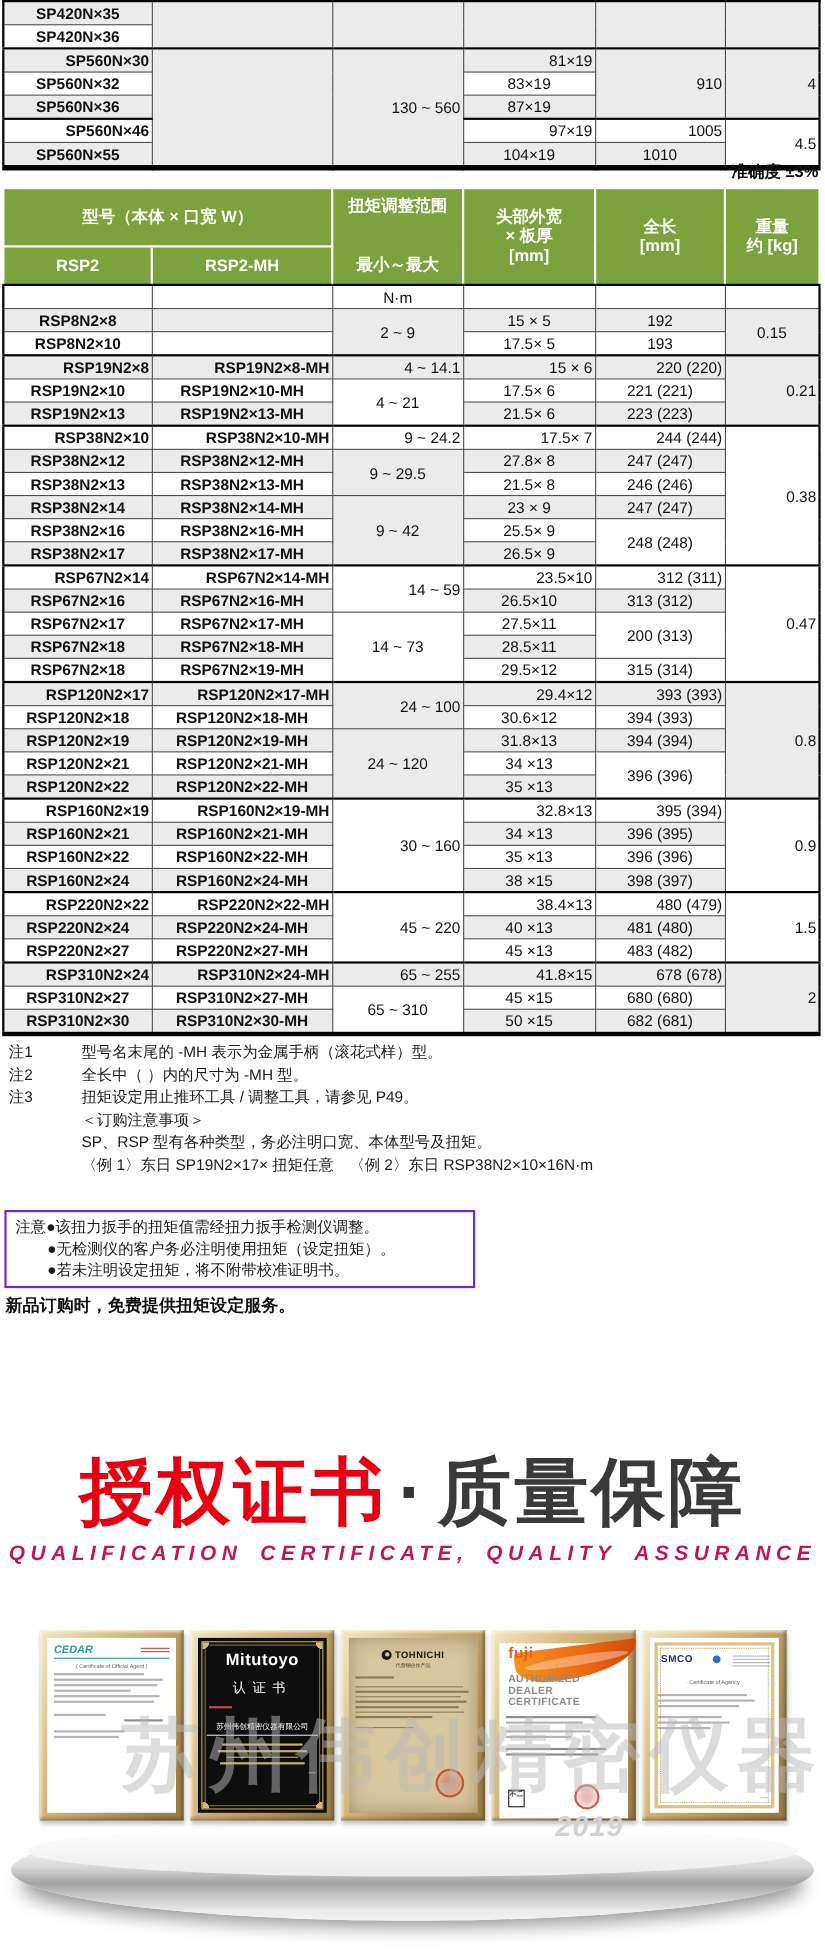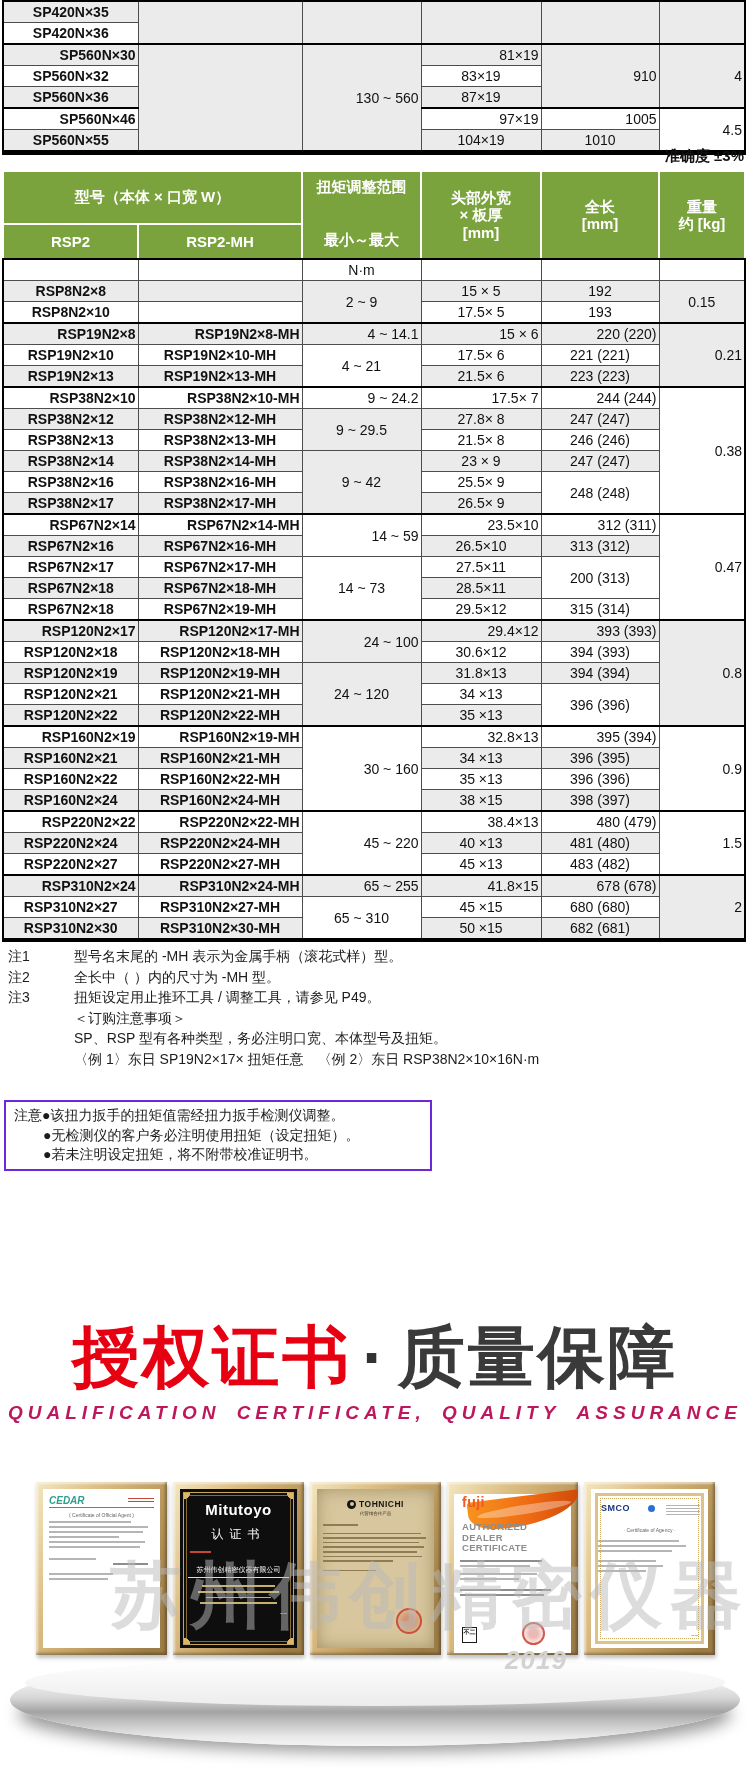--- a/index.html
+++ b/index.html
@@ -450,20 +450,21 @@
       <div class="note-line"><span class="note-label"></span><span>SP、RSP 型有各种类型，务必注明口宽、本体型号及扭矩。</span></div>
       <div class="note-line"><span class="note-label"></span><span>〈例 1〉东日 SP19N2×17× 扭矩任意　〈例 2〉东日 RSP38N2×10×16N·m</span></div>
     </div>
 
   <div class="attention-box" id="attention-box">
       <div>注意●该扭力扳手的扭矩值需经扭力扳手检测仪调整。</div>
       <div class="cont">●无检测仪的客户务必注明使用扭矩（设定扭矩）。</div>
       <div class="cont">●若未注明设定扭矩，将不附带校准证明书。</div>
     </div>
 
+  <div class="free-service">新品订购时，免费提供扭矩设定服务。</div>
 
   <div class="cert-heading">
     <span class="red">授权证书</span><span class="dot">·</span><span class="dark">质量保障</span>
   </div>
   <div class="cert-heading-en" id="heading-en">
       <span>QUALIFICATION</span>
       <span>CERTIFICATE,</span>
       <span>QUALITY</span>
       <span>ASSURANCE</span>
     </div>

